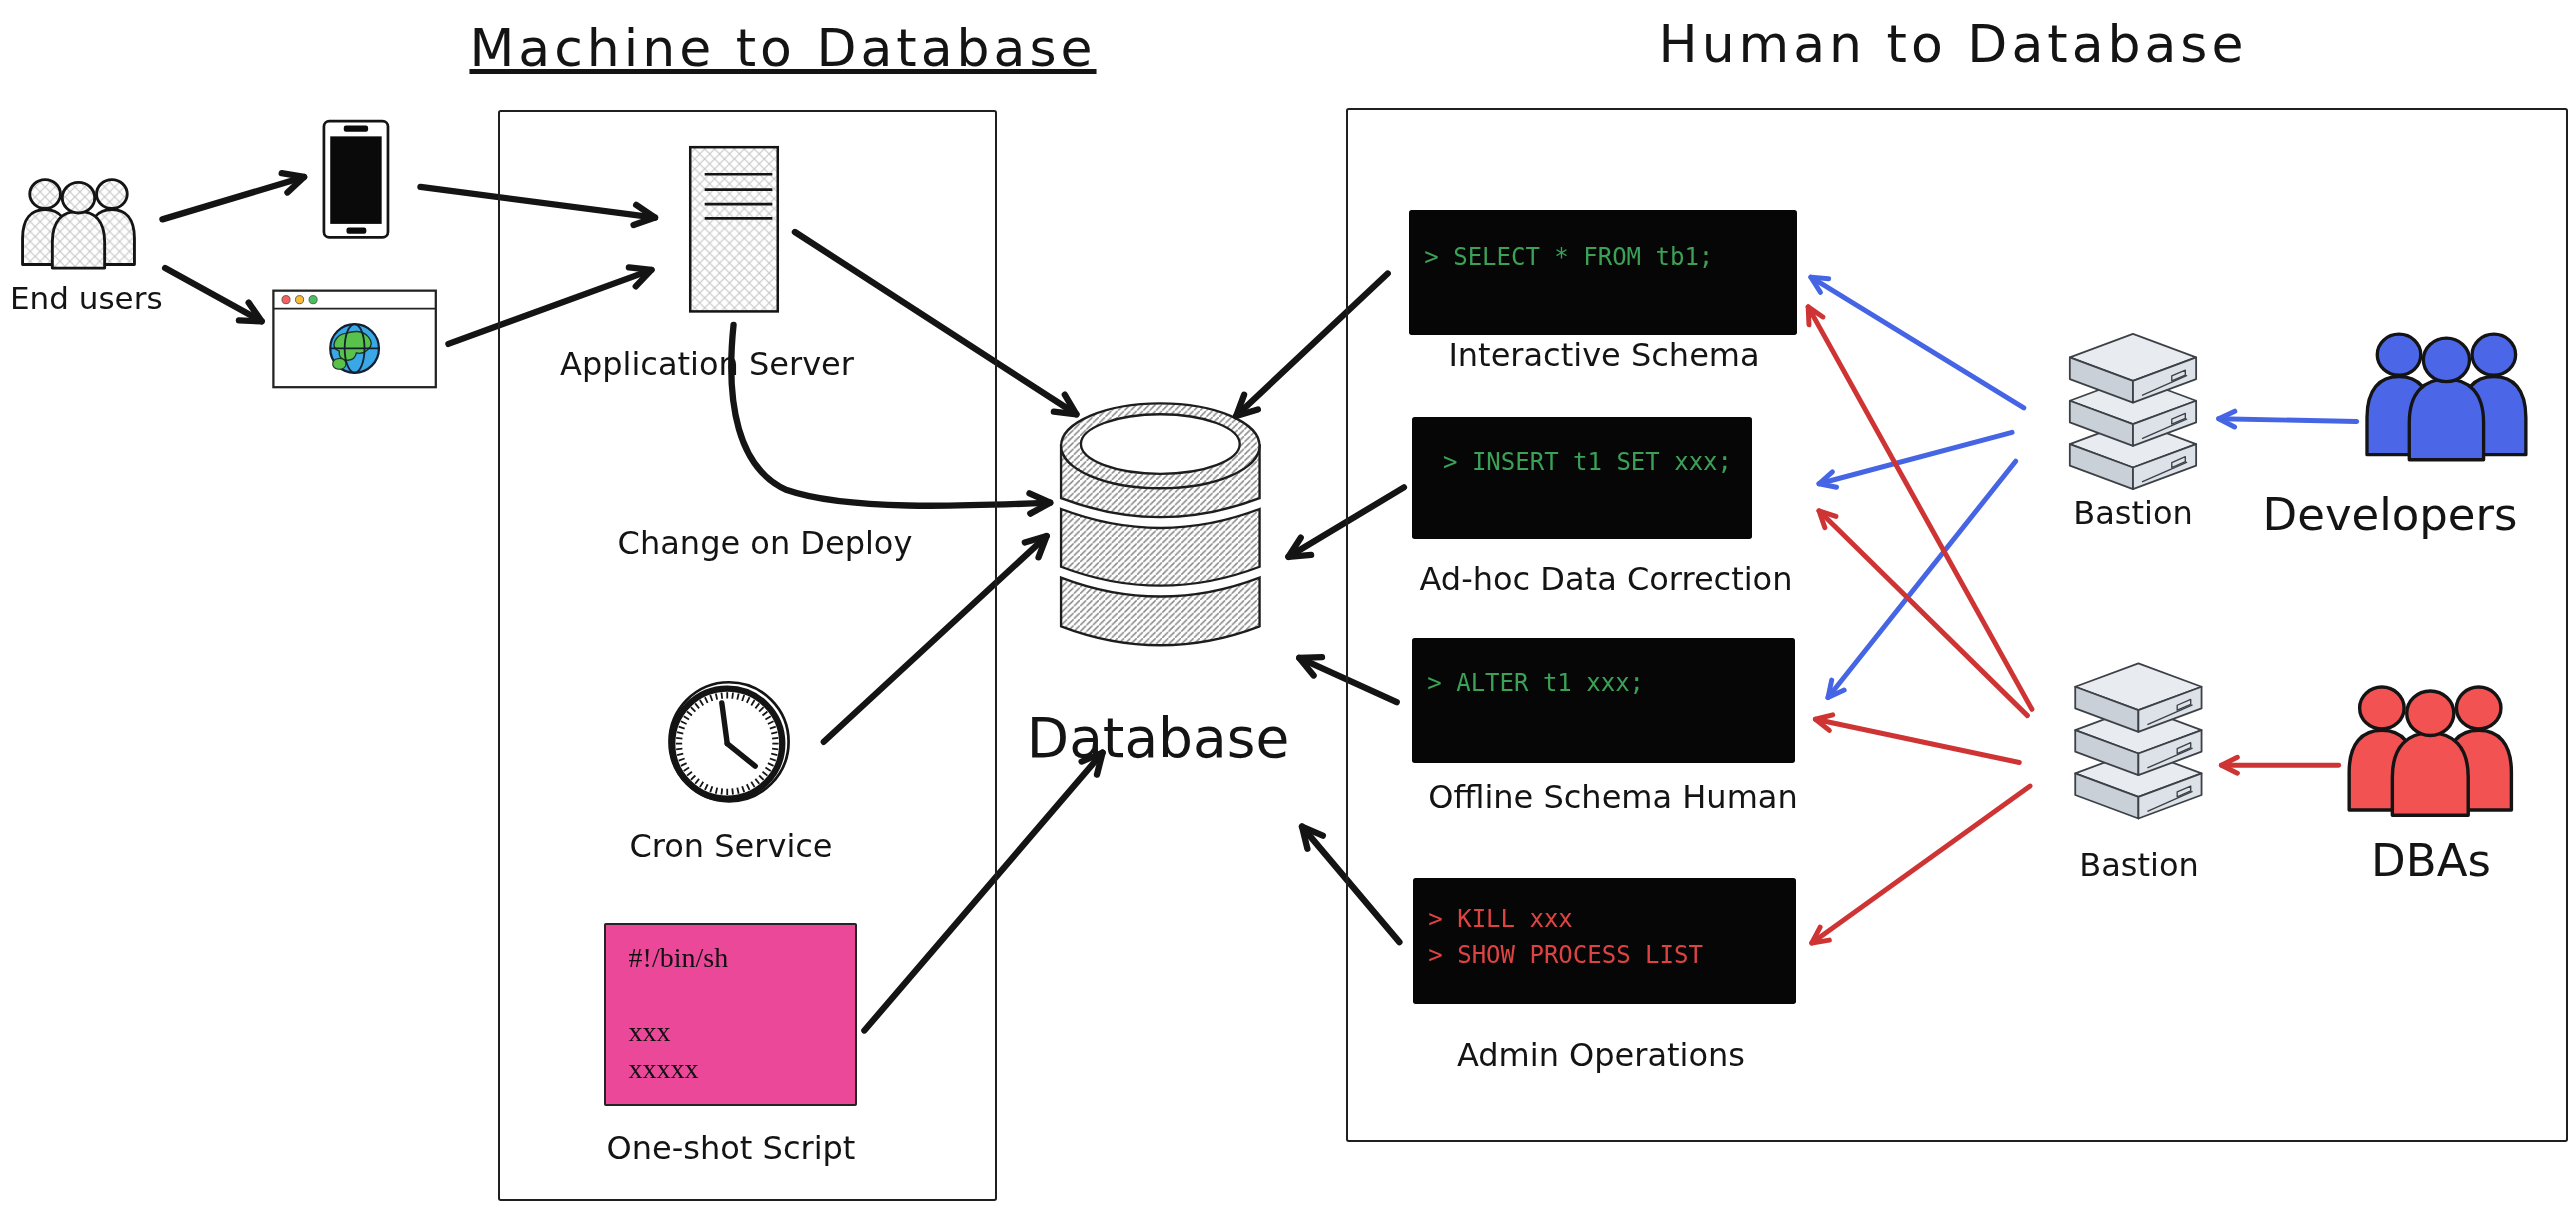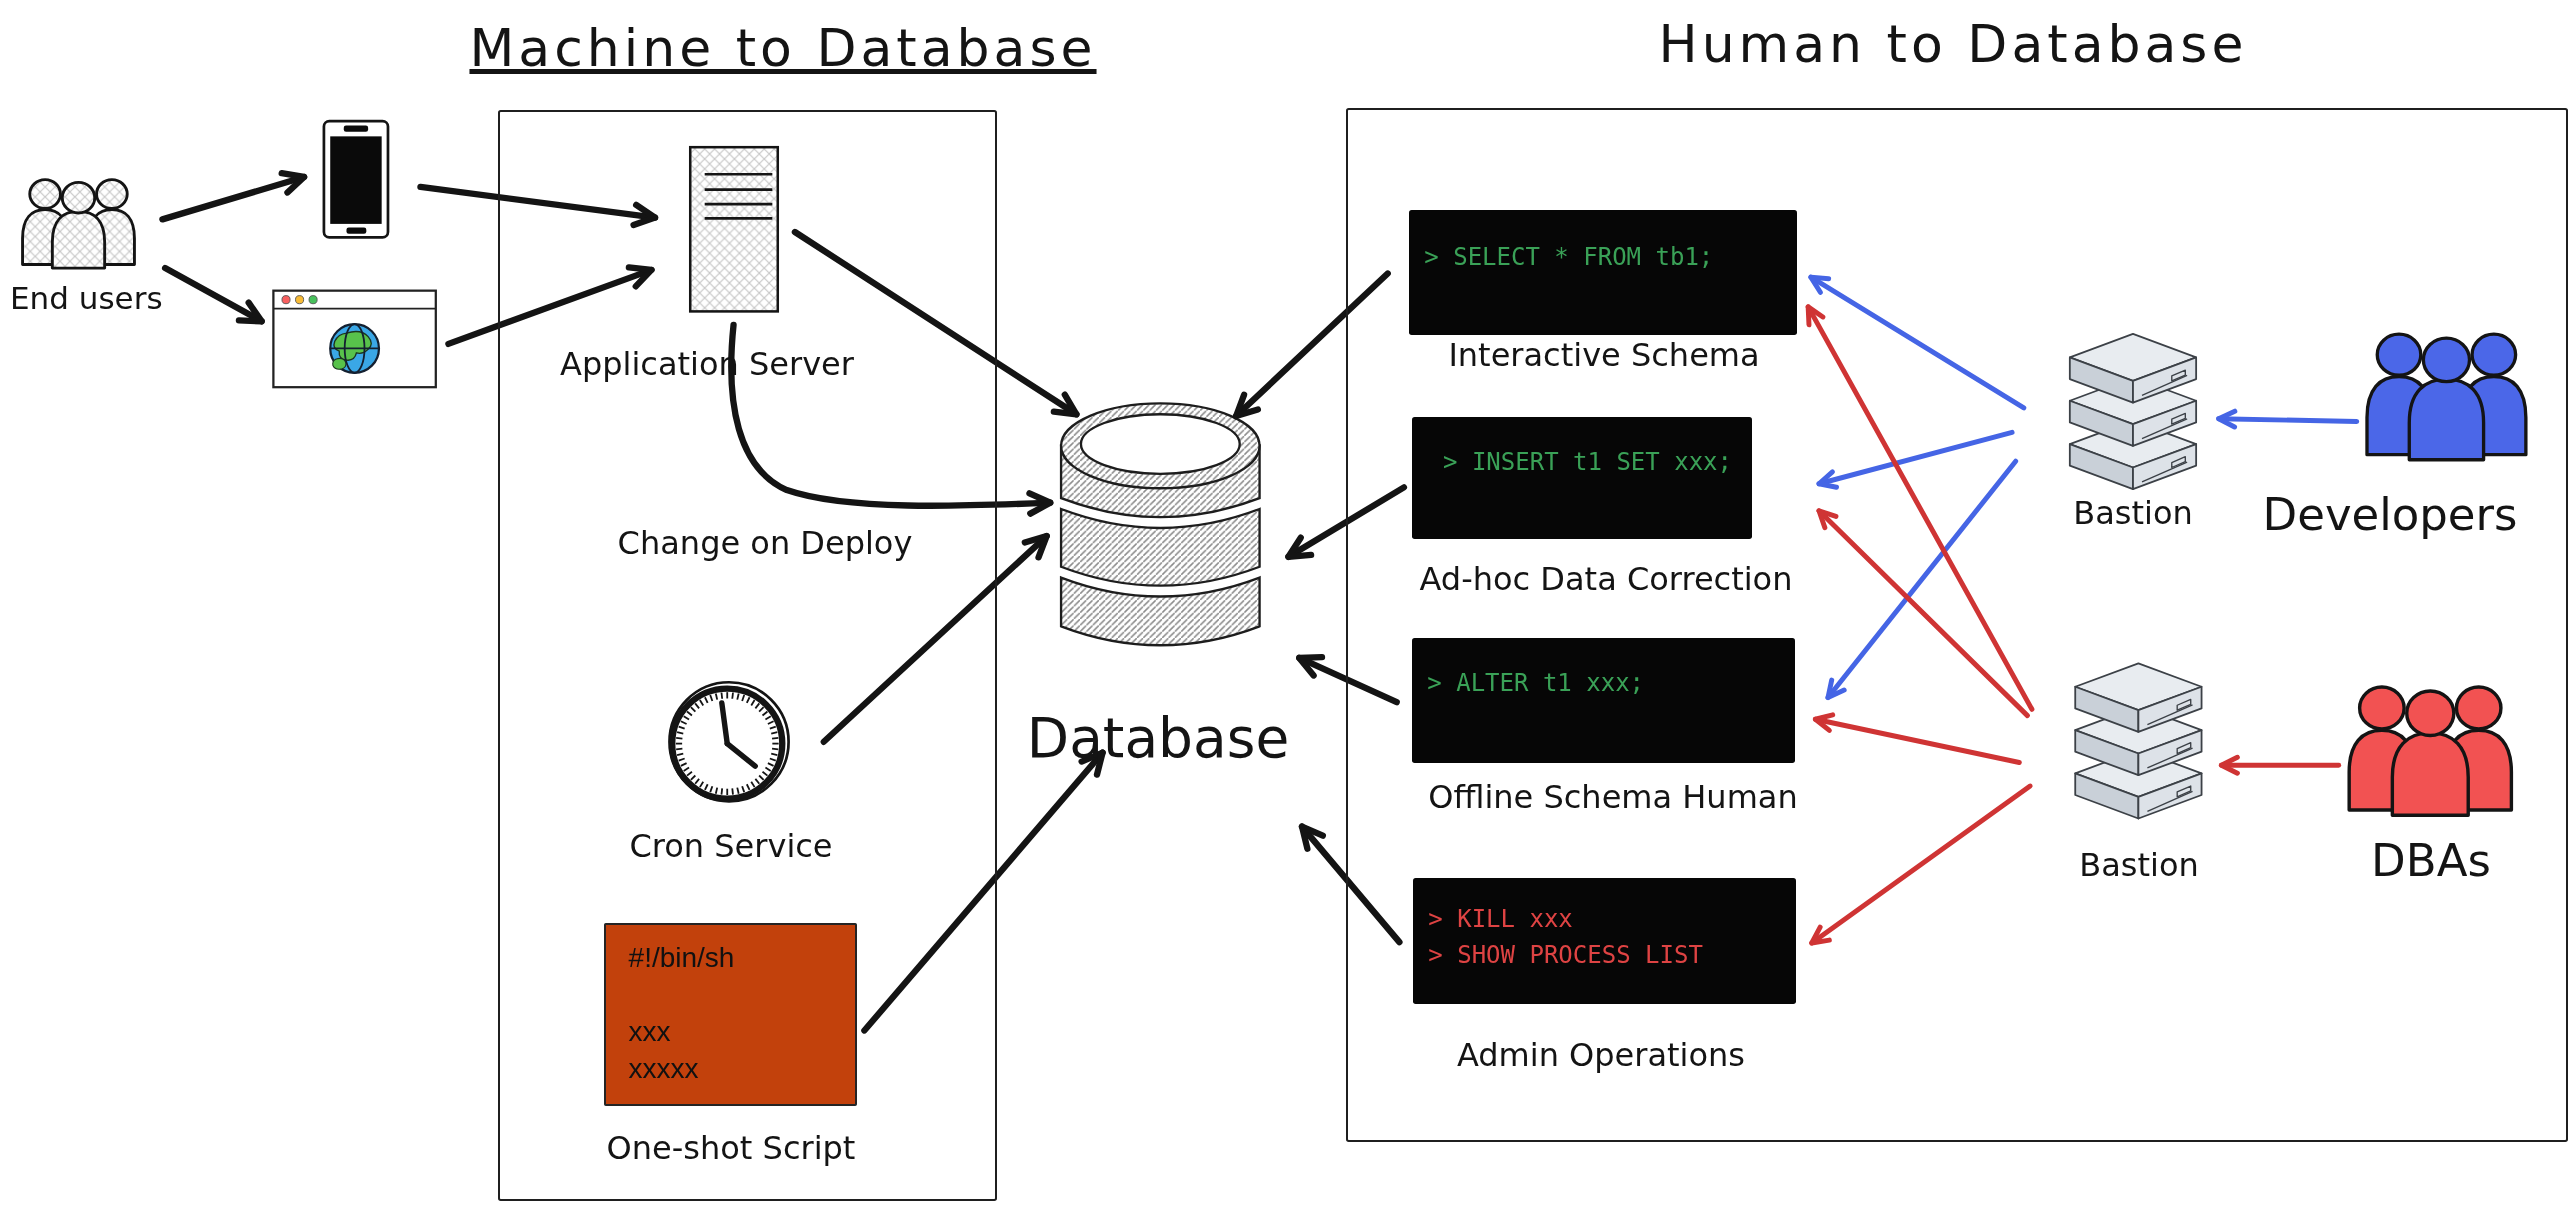--- a/index.html
+++ b/index.html
@@ -28,22 +28,22 @@
   .svg-layer{position:absolute;left:0;top:0;}
   .label{position:absolute;white-space:nowrap;color:var(--ink);}
   .centered{transform:translateX(-50%);}
   .title{font-size:52px;letter-spacing:4px;font-weight:500;}
   .group-box{position:absolute;border:2.3px solid #1f1f1f;border-radius:2.7px;background:transparent;}
   .terminal{position:absolute;background:var(--term-bg);border-radius:2.7px;
             font-family:"DejaVu Sans Mono", monospace;font-size:24px;}
   .terminal .tline{white-space:pre;line-height:36px;}
   .tone-green .tline{color:var(--term-green);}
   .tone-red .tline{color:var(--term-red);}
-  .script-box{position:absolute;border:2.3px solid #242424;background:#c2410c;border-radius:1.8px;
-              font-family:Liberation Sans, sans-serif;font-size:28px;color:#111;}
+  .script-box{position:absolute;border:2.3px solid #242424;background:#ec4899;border-radius:1.8px;
+              font-family:Liberation Serif, serif;font-size:28px;color:#111;}
   .script-box .sline{white-space:pre;line-height:37px;min-height:37px;}
   .sub-label{font-size:32px;}
   .big-label{font-size:45px;}
 </style>
 </head>
 <body>
 
 <div class="canvas">
 
   <svg class="svg-layer" width="2576" height="1212" viewBox="0 0 2855 1343">

